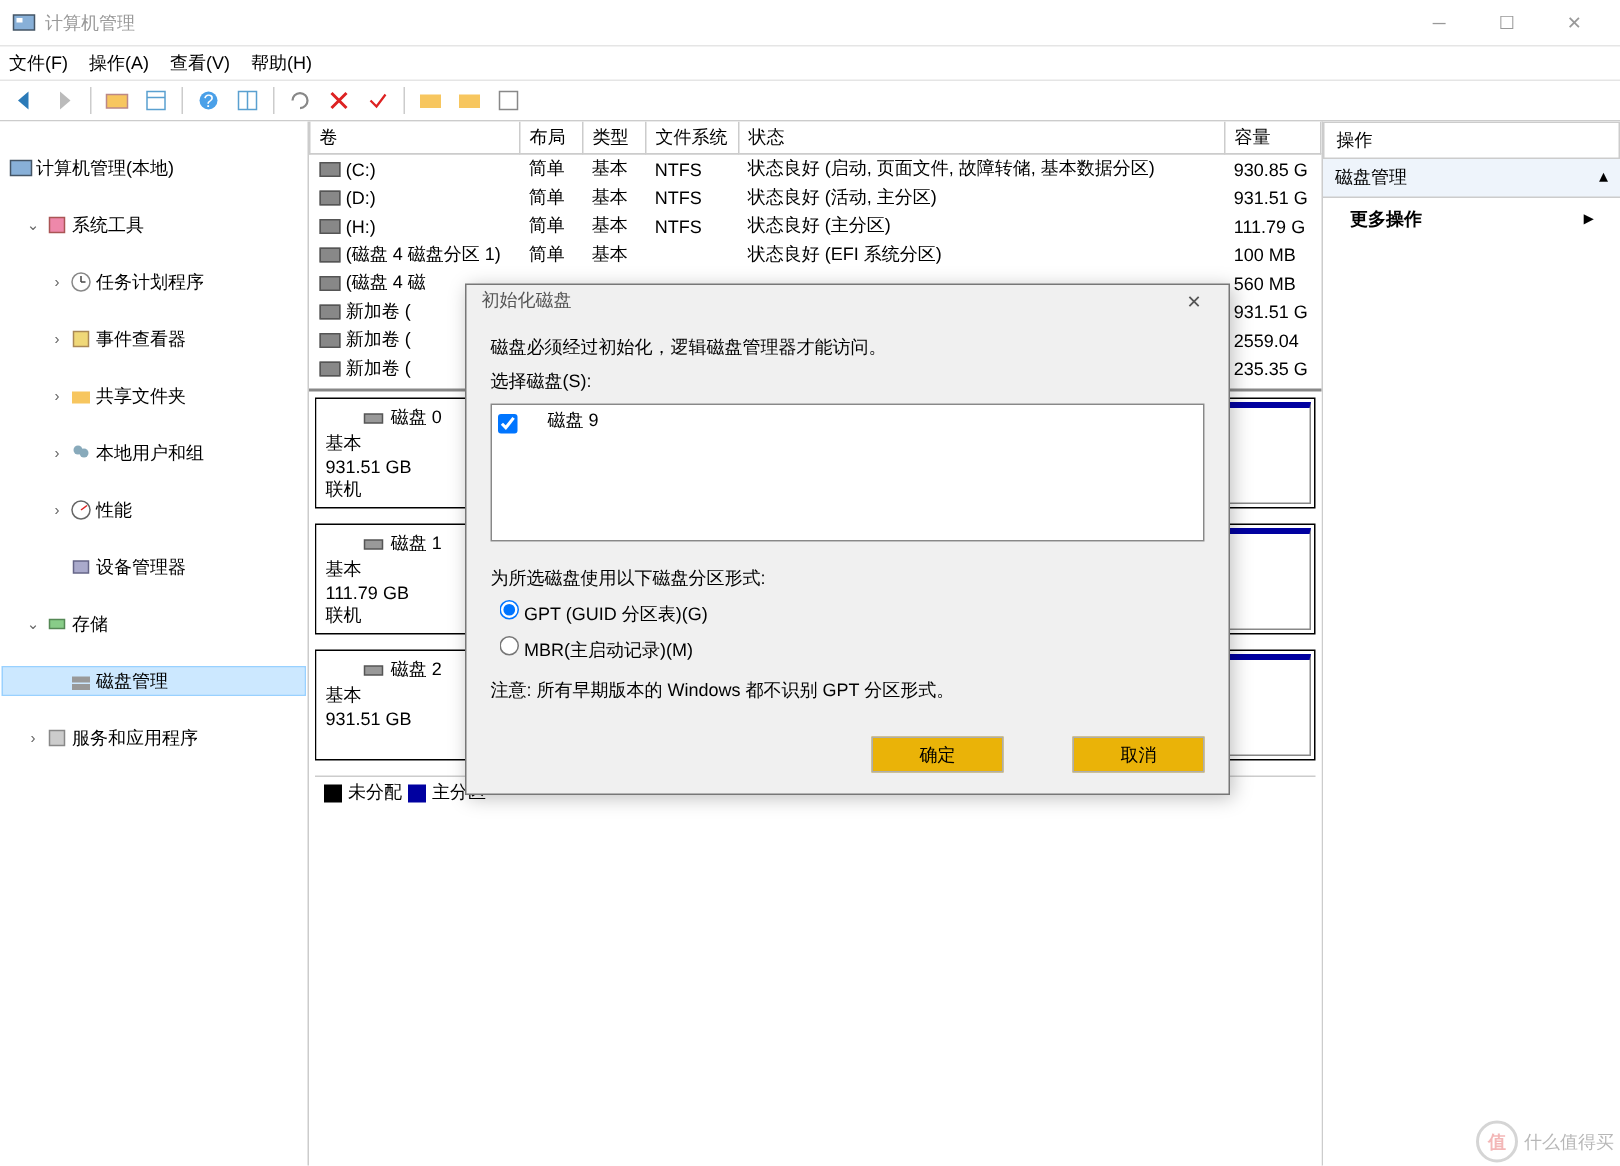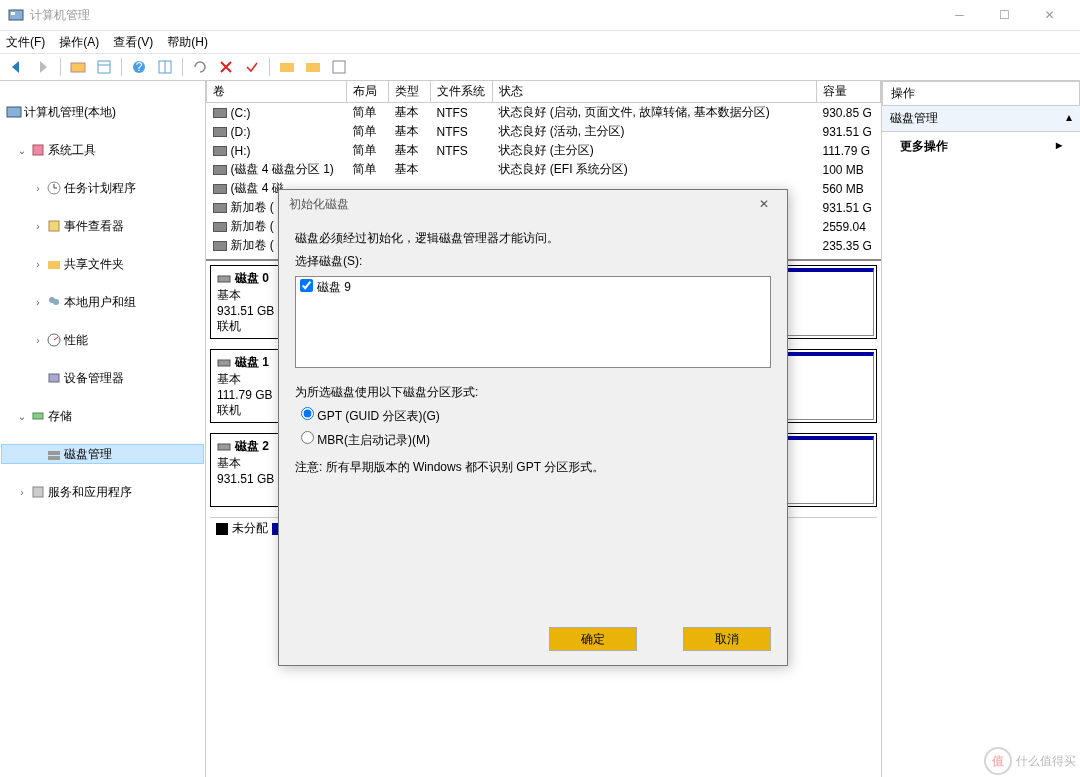--- a/index.html
+++ b/index.html
@@ -39,39 +39,39 @@
 
 .vol-table { border-collapse: collapse; width: 100%; }
 .vol-table th { background: #fff; border: 1px solid #ccc; border-top: none; text-align: left; padding: 2px 6px; font-weight: normal; height: 20px; }
 .vol-table td { padding: 1px 6px; height: 18px; white-space: nowrap; }
 .vol-table .vol-icon { display: inline-block; width: 14px; height: 10px; background: #888; margin-right: 4px; vertical-align: middle; border: 1px solid #555; }
 
 
 .disk-area { flex: 1; background: #fff; overflow: hidden; padding: 4px; border-top: 2px solid #888; margin-top: 4px; }
 .disk-row { display: flex; border: 1px solid #000; margin-bottom: 10px; background: #fff; height: 74px; }
 .disk-hdr { width: 116px; border-right: 1px solid #000; padding: 4px 6px; background: #fff; }
-.disk-hdr .dname { font-weight: bold; display: flex; align-items: center; gap: 4px; }
+.disk-hdr .dname { font-weight: normal; display: flex; align-items: center; gap: 4px; justify-content: center; }
 .disk-part { flex: 1; border-top: 4px solid #0000a0; padding: 4px 8px; margin: 2px; background: #fff; border-left: 1px solid #888; border-right: 1px solid #888; border-bottom: 1px solid #888; }
 .disk-part .pname { font-weight: bold; }
 .legend { padding: 2px 6px; border-top: 1px solid #ccc; background: #fff; display: flex; gap: 4px; align-items: center; }
 .legend .sw { width: 12px; height: 12px; display: inline-block; }
 
 
 .actions-pane .hdr { background: #fff; border: 1px solid #ccc; padding: 3px 8px; }
 .actions-pane .group { background: #eef4fb; padding: 4px 8px; border-bottom: 1px solid #ccc; display: flex; justify-content: space-between; }
 .actions-pane .item { padding: 6px 18px; display: flex; justify-content: space-between; font-weight: bold; }
 
 
-.dialog { position: absolute; left: 278px; top: 189px; width: 510px; height: 477px; background: #f0f0f0; border: 1px solid #777; box-shadow: 2px 2px 12px rgba(0,0,0,0.25); display: flex; flex-direction: column; }
+.dialog { position: absolute; left: 310px; top: 189px; width: 510px; height: 341px; background: #f0f0f0; border: 1px solid #777; box-shadow: 2px 2px 12px rgba(0,0,0,0.25); display: flex; flex-direction: column; }
 .dialog .dtitle { height: 28px; display: flex; align-items: center; padding: 0 10px; color: #555; }
 .dialog .dtitle .dclose { margin-left: auto; color: #555; padding: 0 8px; }
 .dialog .dbody { padding: 6px 16px; flex: 1; }
 .dialog .dbody p { margin: 6px 0; }
 .dialog .listbox { border: 1px solid #888; background: #fff; height: 92px; padding: 2px 4px; margin: 4px 0 16px 0; }
-.dialog .listbox label { display: flex; align-items: flex-start; gap: 4px; }
+.dialog .listbox label { display: flex; align-items: flex-end; gap: 20px; }
 .dialog .radios label { display: block; margin: 6px 0 6px 6px; }
 .dialog .dbtns { display: flex; gap: 14px; justify-content: flex-end; padding: 10px 16px 14px; }
 .dialog .dbtns button { width: 88px; height: 24px; background: #eab308; border: 1px solid #adadad; margin-left: 32px; }
 
 
 .watermark { position: absolute; right: 4px; bottom: 2px; opacity: 0.35; display: flex; align-items: center; gap: 4px; font-size: 13px; color: #333; }
 .watermark .circ { width: 28px; height: 28px; border-radius: 50%; border: 2px solid #888; display: flex; align-items: center; justify-content: center; font-weight: bold; color: #d33; }
 
 
 svg { display: block; }

